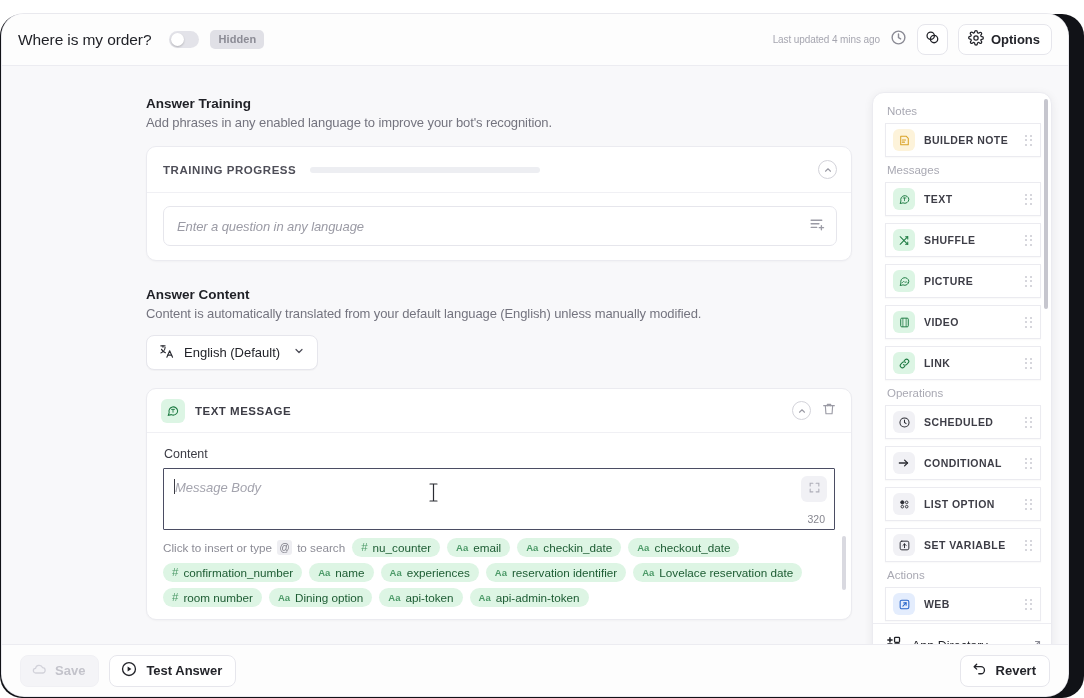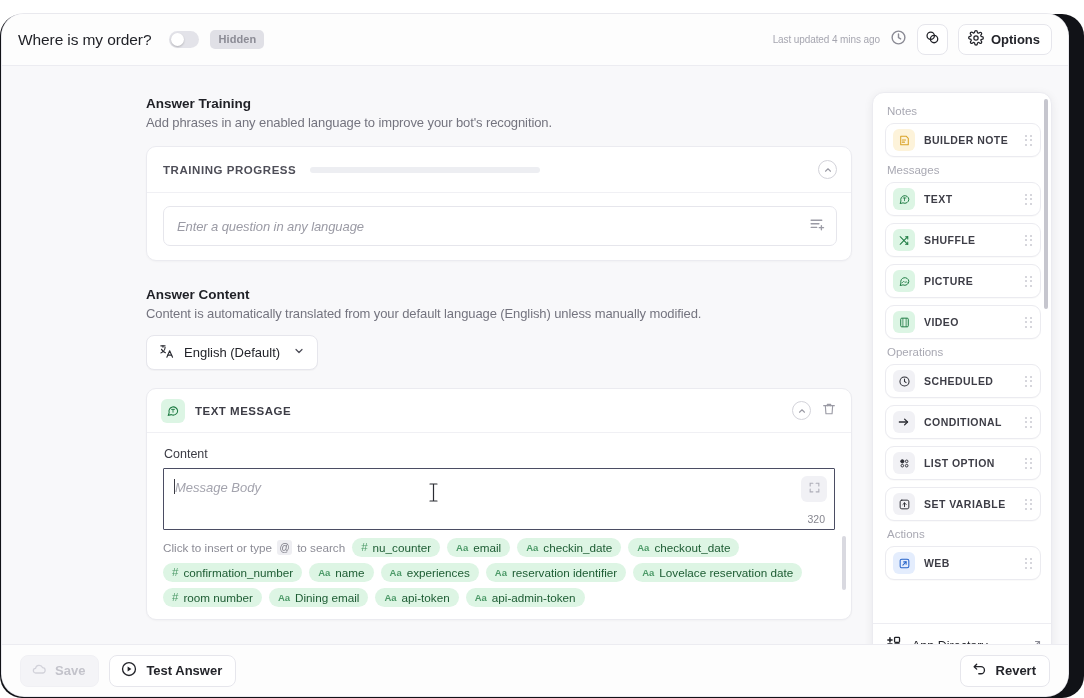--- a/index.html
+++ b/index.html
@@ -209,21 +209,21 @@
     overflow: hidden;
   }
   .rpanel-scroll {
     position: absolute; left: 0; top: 0; width: 180px;
     padding: 12px 12px 0 12px;
   }
   .grp-label { font-size: 11.5px; color: #a9a9b3; margin: 6px 0 6px 2px; }
   .grp-label.first { margin-top: 0; }
   .node {
     height: 34px; margin-bottom: 7px;
-    border: 1px solid #ebebf0; border-radius: 9px; background: #fff;
+    border: 1px solid #ebebf0; border-radius: 0; background: #fff;
     display: flex; align-items: center; padding: 0 8px 0 7px;
     box-shadow: 0 1px 1px rgba(22,22,40,.025);
   }
   .node .ntile {
     width: 22px; height: 22px; border-radius: 6px;
     display: flex; align-items: center; justify-content: center; flex: none;
   }
   .node .nlabel {
     margin-left: 9px; font-size: 10.5px; font-weight: 700;
     color: #3d3d46; letter-spacing: .45px; white-space: nowrap;
@@ -456,21 +456,21 @@
               <span class="chip">
                   <span class="sig">Aa</span>
                   <span>Lovelace reservation date</span>
                 </span>
               <span class="chip">
                   <span class="sig hash">#</span>
                   <span>room number</span>
                 </span>
               <span class="chip">
                   <span class="sig">Aa</span>
-                  <span>Dining email</span>
+                  <span>Dining option</span>
                 </span>
               <span class="chip">
                   <span class="sig">Aa</span>
                   <span>api-token</span>
                 </span>
               <span class="chip">
                   <span class="sig">Aa</span>
                   <span>api-admin-token</span>
                 </span>
             </div>
@@ -554,20 +554,37 @@
               </span>
           </div>
           <div class="node">
             <div class="ntile" style="background:#dcf5e4;">
               <svg width="13" height="13" viewBox="0 0 24 24" fill="none" stroke="#1d7a42" stroke-width="1.8">
                 <rect x="5" y="4" width="14" height="16" rx="2"></rect>
                   <path d="M9 4v16M15 4v16" stroke-width="1.4"></path>
               </svg>
             </div>
             <span class="nlabel">VIDEO</span>
+            <span class="grip">
+                <i></i>
+                <i></i>
+                <i></i>
+                <i></i>
+                <i></i>
+                <i></i>
+              </span>
+          </div>
+          <div class="node">
+            <div class="ntile" style="background:#dcf5e4;">
+              <svg width="13" height="13" viewBox="0 0 24 24" fill="none" stroke="#1d7a42" stroke-width="1.9" stroke-linecap="round">
+                <path d="M10 14a4 4 0 0 0 5.7 0l3-3a4 4 0 0 0-5.7-5.7l-1.5 1.5"></path>
+                <path d="M14 10a4 4 0 0 0-5.7 0l-3 3A4 4 0 0 0 11 18.7l1.5-1.5"></path>
+              </svg>
+            </div>
+            <span class="nlabel">LINK</span>
             <span class="grip">
                 <i></i>
                 <i></i>
                 <i></i>
                 <i></i>
                 <i></i>
                 <i></i>
               </span>
           </div>
 

